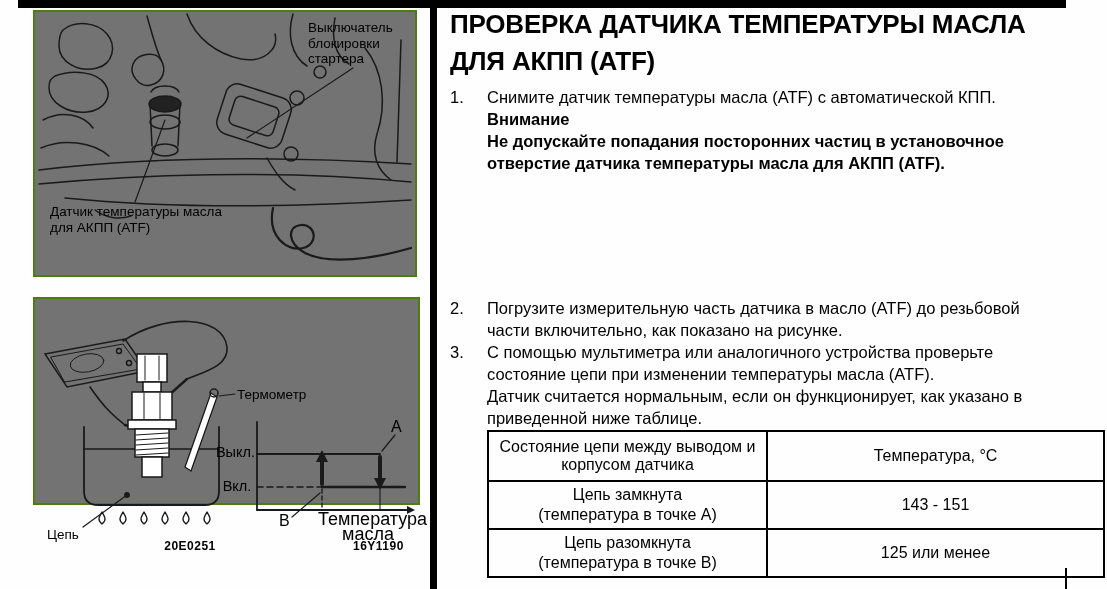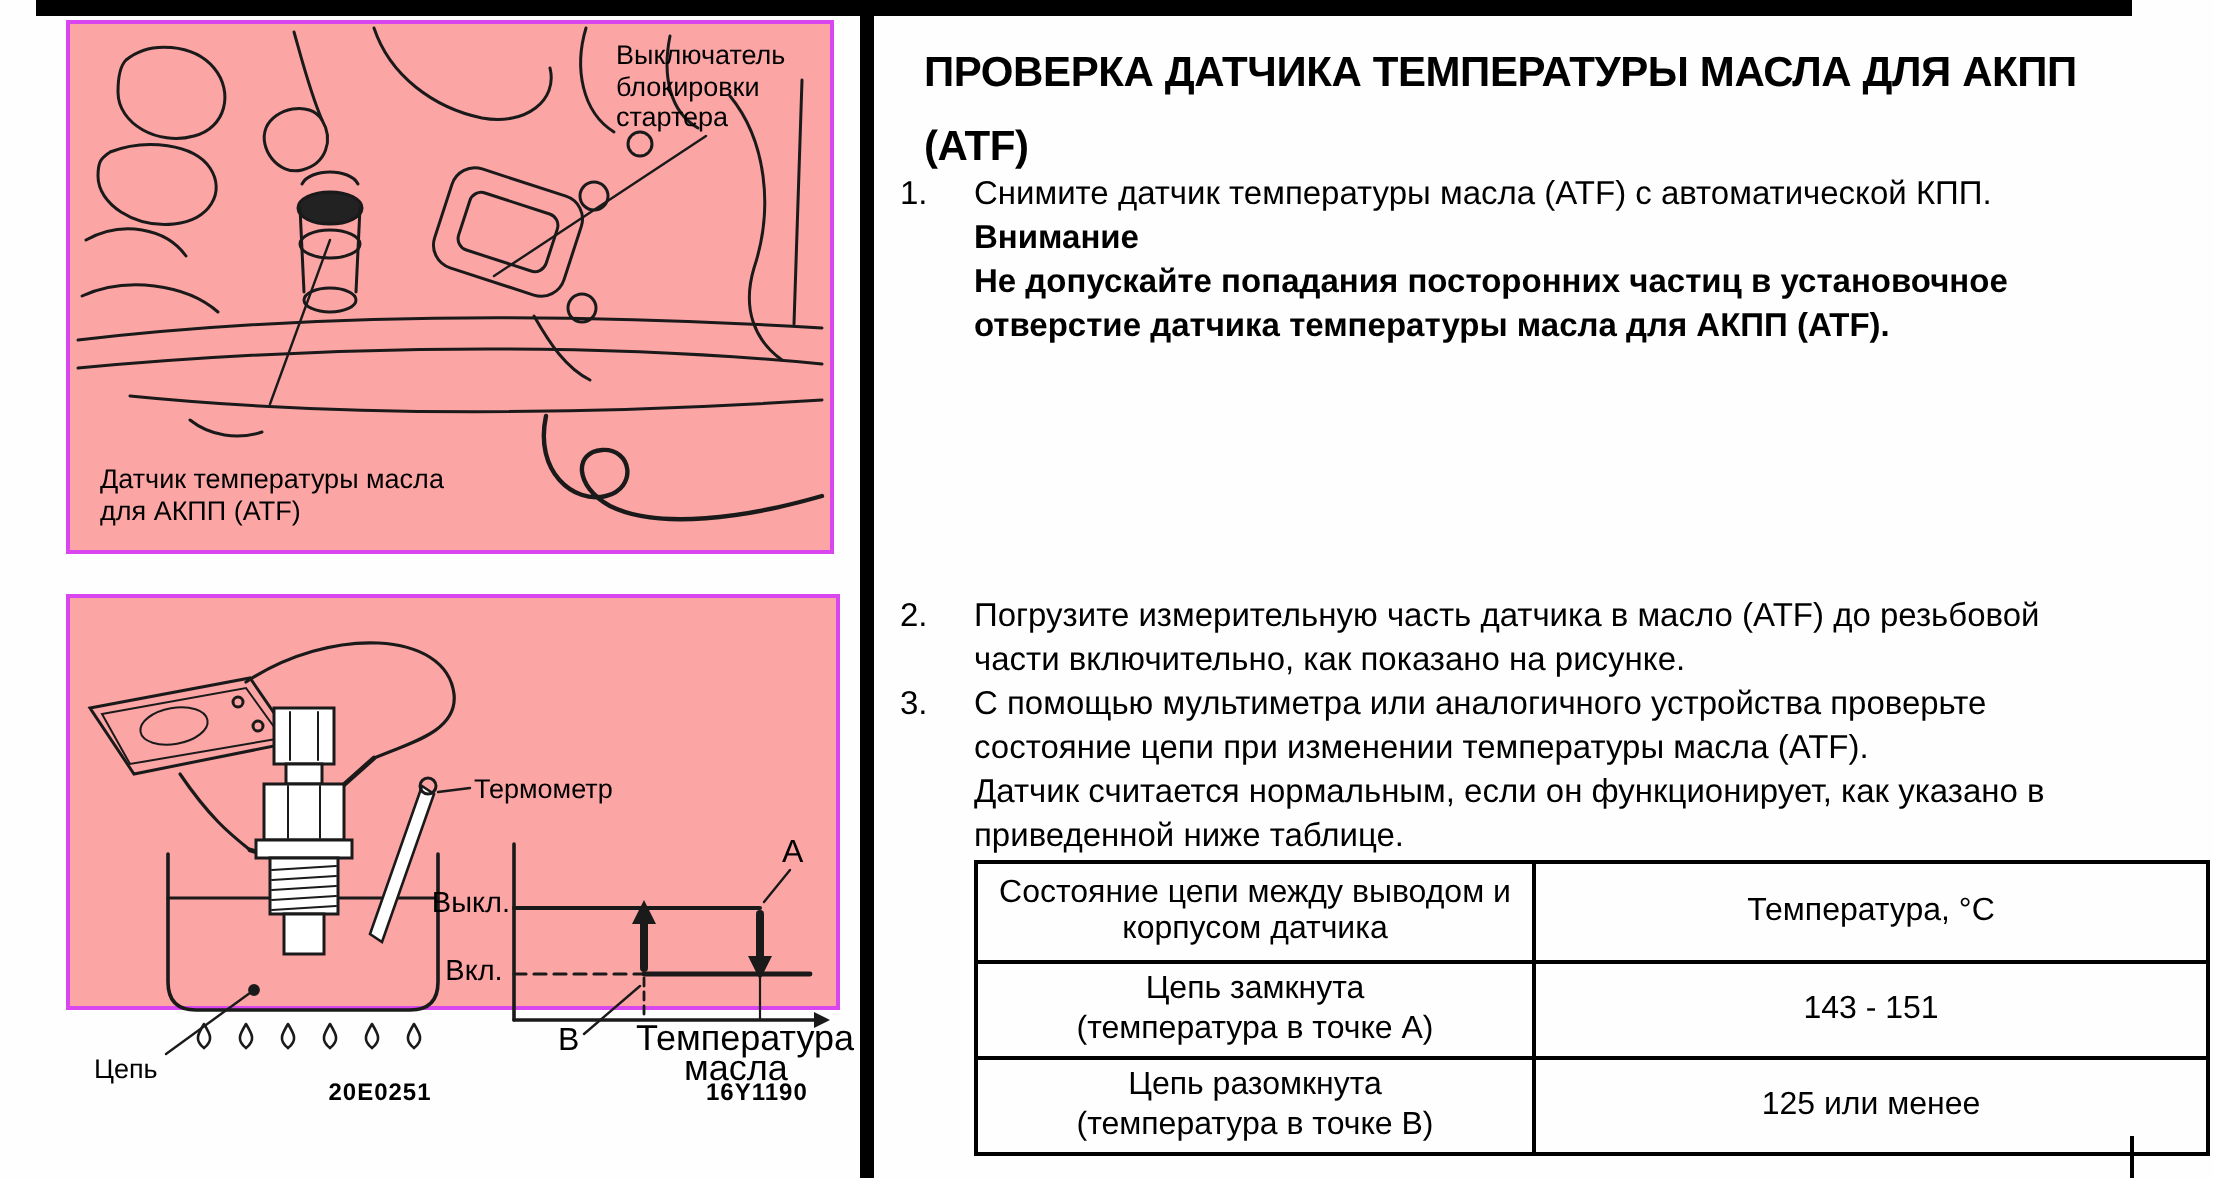--- a/index.html
+++ b/index.html
@@ -2,44 +2,44 @@
 <html><head>
 <meta charset="utf-8">
 <style>
   html,body{margin:0;padding:0;background:#ffffff;}
   .page{position:relative;width:1107px;height:589px;background:#fefefe;overflow:hidden;
         font-family:"Liberation Sans","DejaVu Sans",sans-serif;color:#000;}
   .top-rule{position:absolute;left:18px;top:0;width:1048px;height:8px;background:#000;}
   .v-rule{position:absolute;left:430px;top:0;width:7px;height:589px;background:#000;}
 
   
-  .figure{position:absolute;background:#fca5a5;border:2px solid #d946ef;box-sizing:border-box;}
+  .figure{position:absolute;background:#737373;border:2px solid #4d7c0f;box-sizing:border-box;}
   .fig1{left:33px;top:10px;width:384px;height:267px;}
   .fig2{left:33px;top:297px;width:387px;height:208px;}
   .figure svg{position:absolute;left:0;top:0;}
   .fig-label{position:absolute;font-size:13.5px;line-height:15.5px;color:#000;}
   .fig-code{position:absolute;font-size:12px;font-weight:bold;letter-spacing:.5px;}
 
   .lbl-switch{left:273px;top:8px;width:108px;}
-  .lbl-sensor{left:15px;top:192px;width:178px;line-height:16px;margin-top:28px;}
+  .lbl-sensor{left:15px;top:192px;width:178px;line-height:16px;}
   .code-f1{left:304px;top:238px;margin-top:48px;}
 
   .lbl-thermo{left:202px;top:88px;width:90px;}
   .lbl-oil{left:12px;top:228px;width:60px;}
   .lbl-off{left:176px;top:146px;width:44px;text-align:right;font-size:14.5px;}
   .lbl-on{left:184px;top:180px;width:36px;text-align:center;font-size:14.5px;}
   .lbl-a{left:356px;top:120px;font-size:16px;}
   .lbl-b{left:244px;top:214px;font-size:16px;}
   .lbl-xaxis{left:283px;top:213px;width:100px;text-align:center;font-size:18px;line-height:15px;}
   .code-f2-left{left:100px;top:240px;width:110px;text-align:center;}
   .code-f2-right{left:318px;top:240px;}
 
   
-  .title{position:absolute;left:450px;top:6px;width:600px;margin:12px;
-         font-size:21px;line-height:37px;font-weight:bold;letter-spacing:-0.2px;}
+  .title{position:absolute;left:450px;top:6px;width:600px;margin:0;
+         font-size:26px;line-height:37px;font-weight:bold;letter-spacing:-0.2px;}
   .num{position:absolute;left:450px;width:32px;font-size:16.5px;line-height:22px;}
   .txt{position:absolute;left:487px;width:545px;font-size:16.5px;line-height:22px;}
   .n1,.t1{top:86px;}
   .warn-title{position:absolute;left:487px;top:108px;font-size:16.5px;line-height:22px;font-weight:bold;}
   .warn-text{position:absolute;left:487px;top:130px;width:528px;font-size:16.5px;line-height:22px;font-weight:bold;}
   .n2,.t2{top:297px;}
   .n3,.t3a{top:341px;}
   .t3b{top:385px;}
 
   

